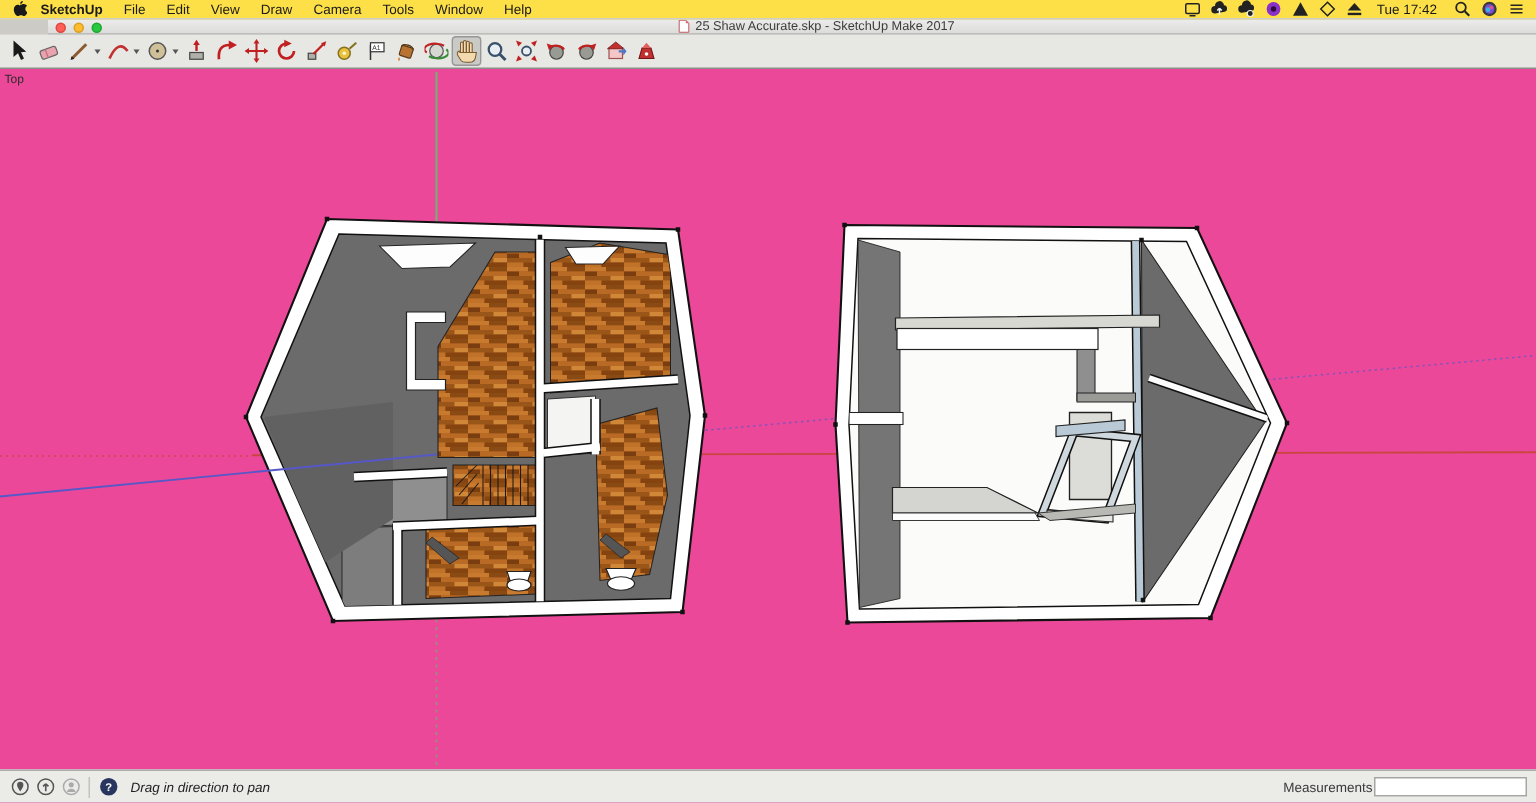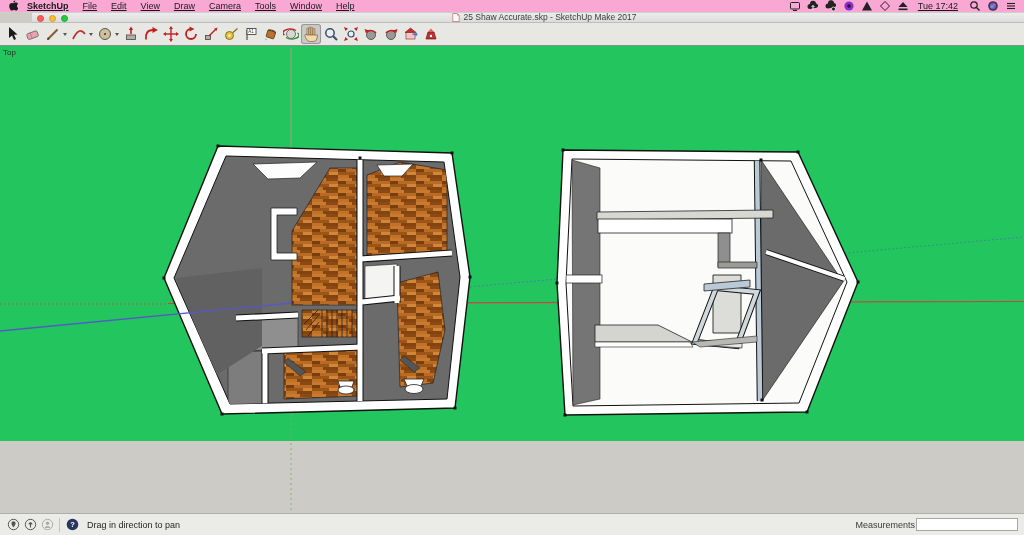--- a/index.html
+++ b/index.html
@@ -1,22 +1,22 @@
 <!DOCTYPE html>
 <html><head>
 <meta charset="utf-8">
 <style>
   * { margin:0; padding:0; box-sizing:border-box; }
   html,body { width:1024px; height:535px; overflow:hidden; }
   body { font-family:"Liberation Sans", sans-serif; background:#cccbc5; position:relative; }
 
   
   .menubar { position:absolute; left:0; top:0; width:1024px; height:13px;
-    background:#f9a8d4; border-bottom:1px solid #cfcfcd; display:flex; align-items:center;
-    font-size:9px; color:#1a1a1a; padding:0 6px; z-index:30;text-decoration:underline; }
+    background:#fde047; border-bottom:1px solid #cfcfcd; display:flex; align-items:center;
+    font-size:9px; color:#1a1a1a; padding:0 6px; z-index:30; }
   .menubar .apple { width:14px; display:flex; justify-content:center; }
   .menu-item { padding:0 7px; white-space:nowrap; }
   .menu-item.app { font-weight:bold; }
   .menu-spacer { flex:1; }
   .mb-icon { width:14px; height:12px; display:flex; align-items:center; justify-content:center; margin-left:4px; }
   .mb-clock { margin-left:8px; margin-right:6px; white-space:nowrap; }
 
   
   .titlebar { position:absolute; left:0; top:13px; width:1024px; height:10px;
     background:linear-gradient(#ececec,#dcdcda); border-bottom:1px solid #bebebc;
@@ -33,31 +33,31 @@
     background:#e7e7e4; border-bottom:1px solid #8d8d8a; display:flex; align-items:center;
     padding-left:3px; z-index:28; }
   .tool { width:20px; height:20px; display:flex; align-items:center; justify-content:center;
     border-radius:3px; position:relative; }
   .tool.active { background:#c9c9c5; box-shadow:inset 0 0 0 1px #97979a; }
   .dd { width:6px; height:20px; display:flex; align-items:center; }
   .dd::after { content:""; border-left:2.5px solid transparent; border-right:2.5px solid transparent;
     border-top:3px solid #555; }
 
   
-  .canvas { position:absolute; left:0; top:46px; width:1024px; height:395px; background:#22c55e; }
+  .canvas { position:absolute; left:0; top:46px; width:1024px; height:467px; background:#ec4899; }
   .view-label { position:absolute; left:3px; top:2px; font-size:8px; color:#2c2c2c; }
   .canvas svg { position:absolute; left:0; top:0; }
 
   
   .statusbar { position:absolute; left:0; top:513px; width:1024px; height:22px;
     background:#ebebe8; border-top:1px solid #aeaeab; display:flex; align-items:center;
     padding:0 6px; font-size:9px; color:#1f1f1f; z-index:30; }
   .sb-icon { width:14px; height:14px; display:flex; align-items:center; justify-content:center; margin-right:3px; }
   .sb-divider { width:1px; height:14px; background:#c2c2bf; margin:0 5px 0 2px; }
-  .sb-hint { margin-left:5px; }
+  .sb-hint { margin-left:5px;font-style:italic; }
   .sb-spacer { flex:1; }
   .sb-meas-label { color:#3a3a3a; margin-right:1px; }
   .sb-meas-input { width:102px; height:13px; border:1px solid #a6a6a3; background:#fff;
     font-size:9px; font-family:"Liberation Sans",sans-serif; padding:0 2px; }
 </style>
 </head>
 <body>
 
 <div class="menubar">
   <span class="apple">

